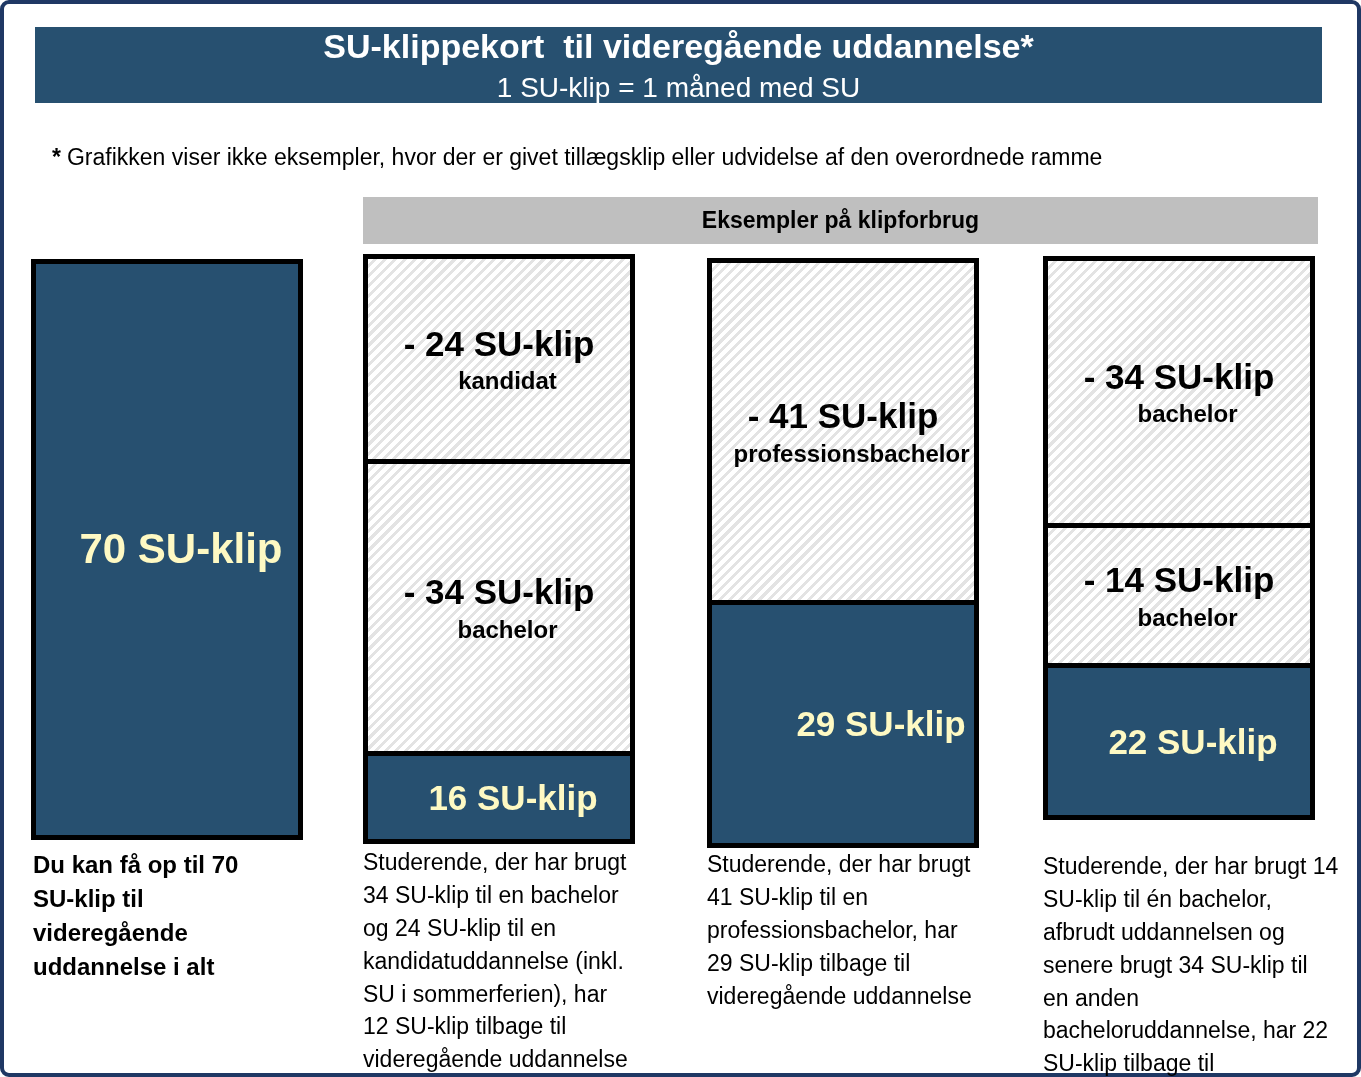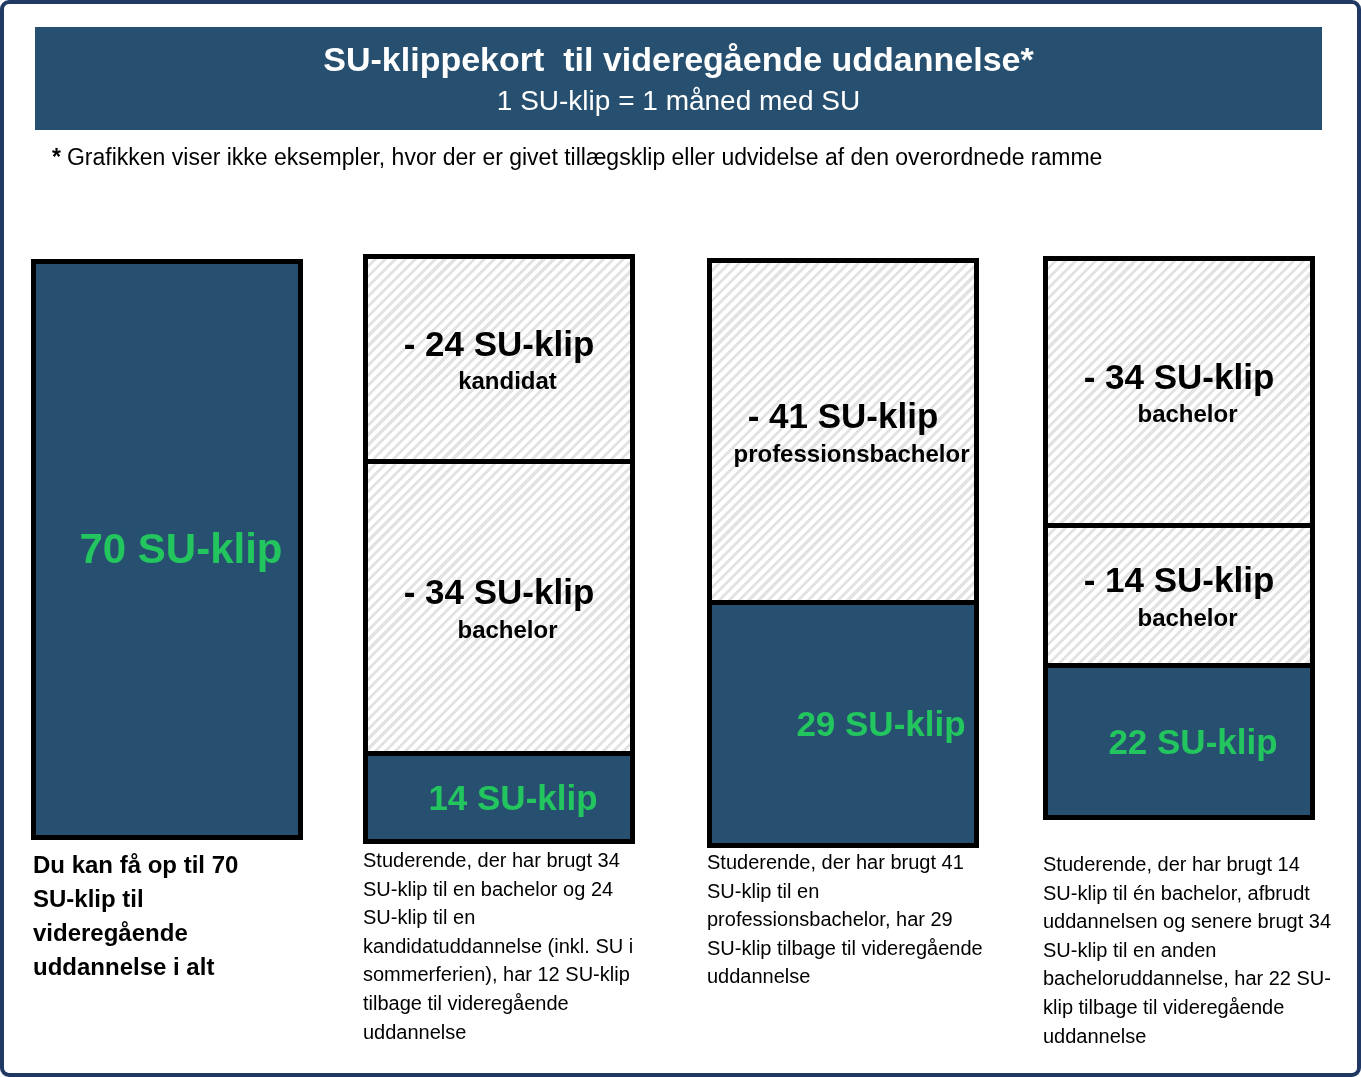--- a/index.html
+++ b/index.html
@@ -2,21 +2,21 @@
 <html><head>
 <meta charset="utf-8">
 <style>
   html,body{margin:0;padding:0;background:#ffffff;}
   .page{position:relative;width:1361px;height:1077px;background:#ffffff;
         font-family:"Liberation Sans", sans-serif;color:#000;overflow:hidden;}
   .frame-border{position:absolute;inset:0;border:4px solid #1F3864;border-radius:9px;
         box-sizing:border-box;pointer-events:none;}
 
   
-  .header{position:absolute;left:35px;top:27px;width:1287px;height:103px;
+  .header{position:absolute;left:35px;top:27px;width:1287px;height:76px;
         background:#275070;color:#ffffff;text-align:center;
         display:flex;flex-direction:column;justify-content:center;gap:4px;}
   .title{font-size:34px;font-weight:bold;white-space:pre-wrap;line-height:1.2;}
   .subtitle{font-size:28px;line-height:1.2;}
 
   
   .footnote{position:absolute;left:52px;top:143px;font-size:23px;line-height:1.3;}
   .fn-star{font-weight:bold;margin-right:6px;}
 
   
@@ -27,78 +27,81 @@
   
   .column{position:absolute;width:272px;border:5px solid #000;box-sizing:border-box;
         background:#fff;}
   .seg{box-sizing:border-box;display:flex;flex-direction:column;align-items:center;
         justify-content:center;}
   .seg + .seg{border-top:5px solid #000;}
   .hatch{background:repeating-linear-gradient(135deg,#ffffff 0px,#ffffff 4px,#e3e3e3 4px,#e3e3e3 7px);}
   .blue{background:#275070;}
   .seg-value{font-size:35px;font-weight:bold;color:#000;line-height:1.25;white-space:nowrap;}
   .seg-label{font-size:24px;font-weight:bold;color:#000;line-height:1.3;white-space:nowrap;margin-left:17px;}
-  .on-blue{color:#22c55e;margin-left:28px;}
+  .on-blue{color:#fef9c3;margin-left:28px;}
   .big{font-size:42px;}
 
   .col1{left:31px;top:259px;}
   .seg-c1{height:571px;}
   .col2{left:363px;top:254px;}
   .h-c2a{height:200px;}
   .h-c2b{height:292px;}
   .h-c2c{height:88px;}
   .col3{left:707px;top:258px;}
   .h-c3a{height:337px;}
   .h-c3b{height:243px;padding-left:48px;}
   .col4{left:1043px;top:256px;}
   .h-c4a{height:262px;}
   .h-c4b{height:140px;}
   .h-c4c{height:152px;}
 
   
-  .caption{position:absolute;font-size:20px;line-height:1.43;color:#000;}
+  .caption{position:absolute;font-size:23px;line-height:1.43;color:#000;}
   .cap1{left:33px;top:848px;width:232px;font-weight:bold;font-size:24px;line-height:1.42;}
   .cap2{left:363px;top:846px;width:276px;}
   .cap3{left:707px;top:848px;width:276px;}
   .cap4{left:1043px;top:850px;width:296px;}
 </style>
 </head>
 <body>
 
 <div class="page">
   <div class="frame-border"></div>
 
   <div class="header">
     <div class="title">SU-klippekort  til videregående uddannelse*</div>
     <div class="subtitle">1 SU-klip = 1 måned med SU</div>
   </div>
 
   <div class="footnote">
     <span class="fn-star">*</span><span>Grafikken viser ikke eksempler, hvor der er givet tillægsklip eller udvidelse af den overordnede ramme</span>
   </div>
 
+  <div class="examples-band">
+    <span>Eksempler på klipforbrug</span>
+  </div>
 
   <div class="column col1">
     <div class="seg blue seg-c1">
       <div class="seg-value on-blue big">70 SU-klip</div>
     </div>
   </div>
   <div class="caption cap1">Du kan få op til 70 SU-klip til videregående uddannelse i alt</div>
 
   <div class="column col2">
     <div class="seg hatch h-c2a">
       <div class="seg-value">- 24 SU-klip</div>
       <div class="seg-label">kandidat</div>
     </div>
     <div class="seg hatch h-c2b">
       <div class="seg-value">- 34 SU-klip</div>
       <div class="seg-label">bachelor</div>
     </div>
     <div class="seg blue h-c2c">
-      <div class="seg-value on-blue">14 SU-klip</div>
+      <div class="seg-value on-blue">16 SU-klip</div>
     </div>
   </div>
   <div class="caption cap2">Studerende, der har brugt 34 SU-klip til en bachelor og 24 SU-klip til en kandidatuddannelse (inkl. SU i sommerferien), har 12 SU-klip tilbage til videregående uddannelse</div>
 
   <div class="column col3">
     <div class="seg hatch h-c3a">
       <div class="seg-value">- 41 SU-klip</div>
       <div class="seg-label">professionsbachelor</div>
     </div>
     <div class="seg blue h-c3b">

